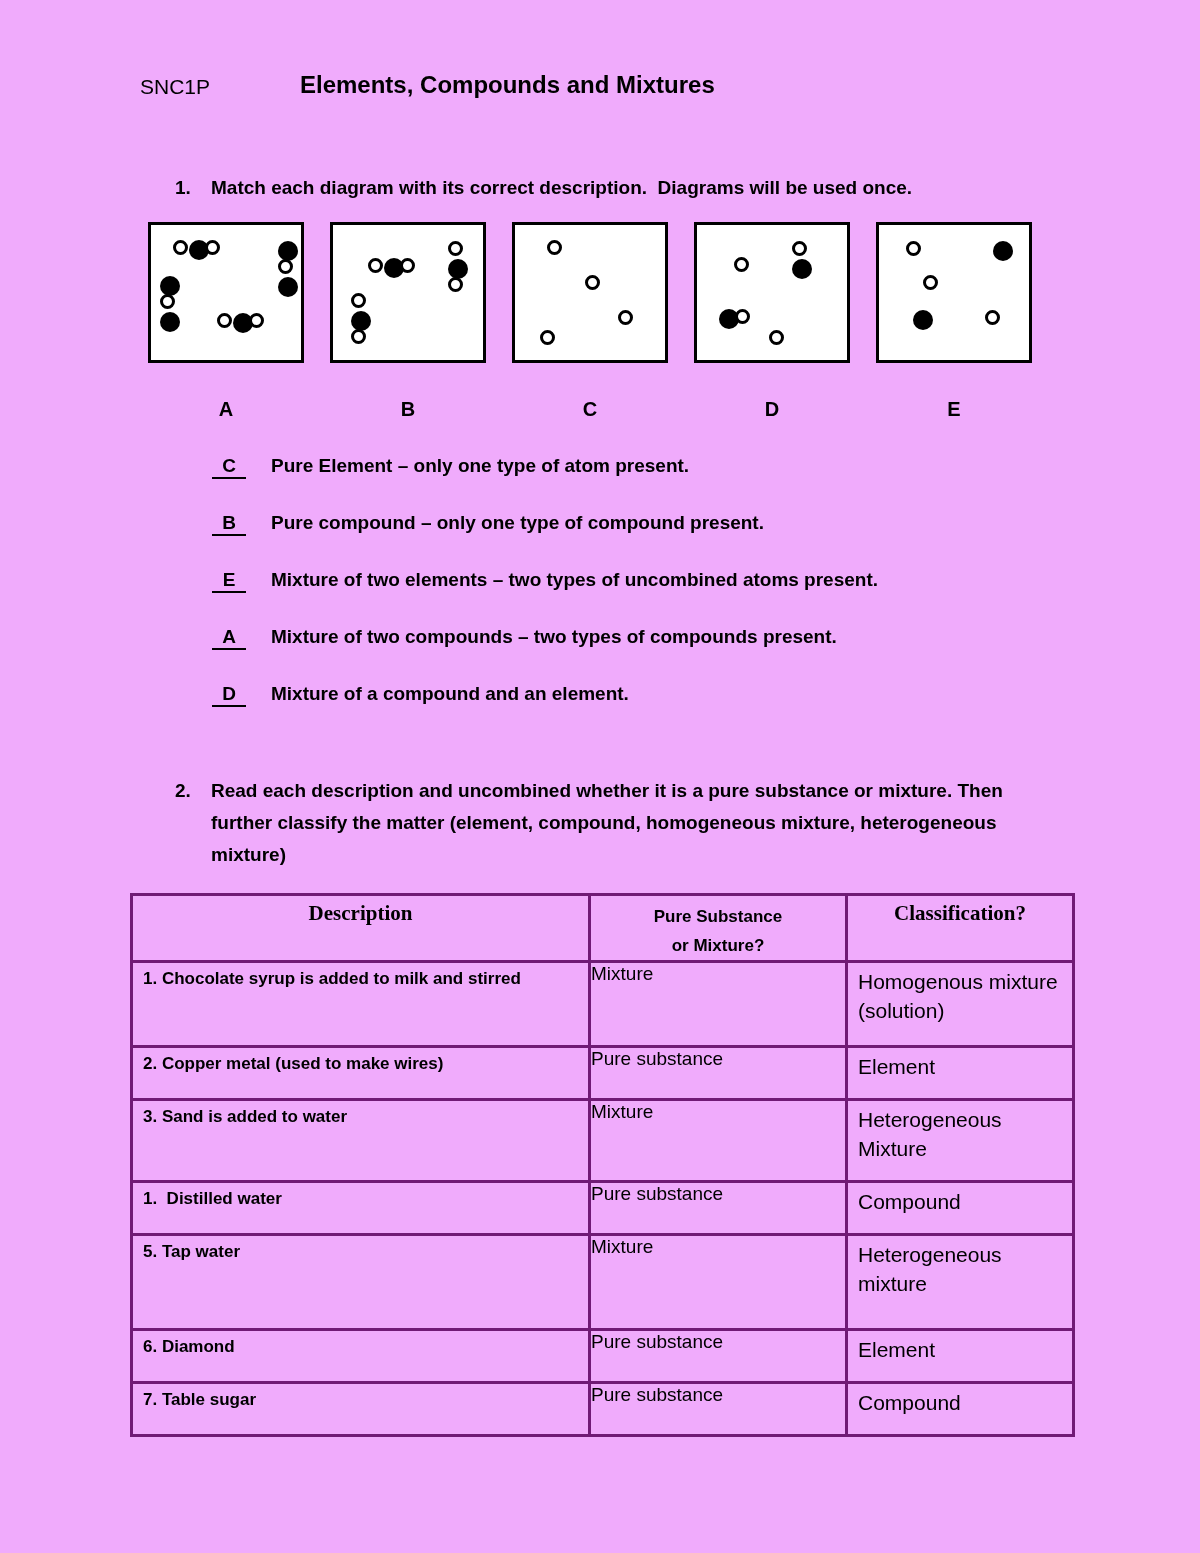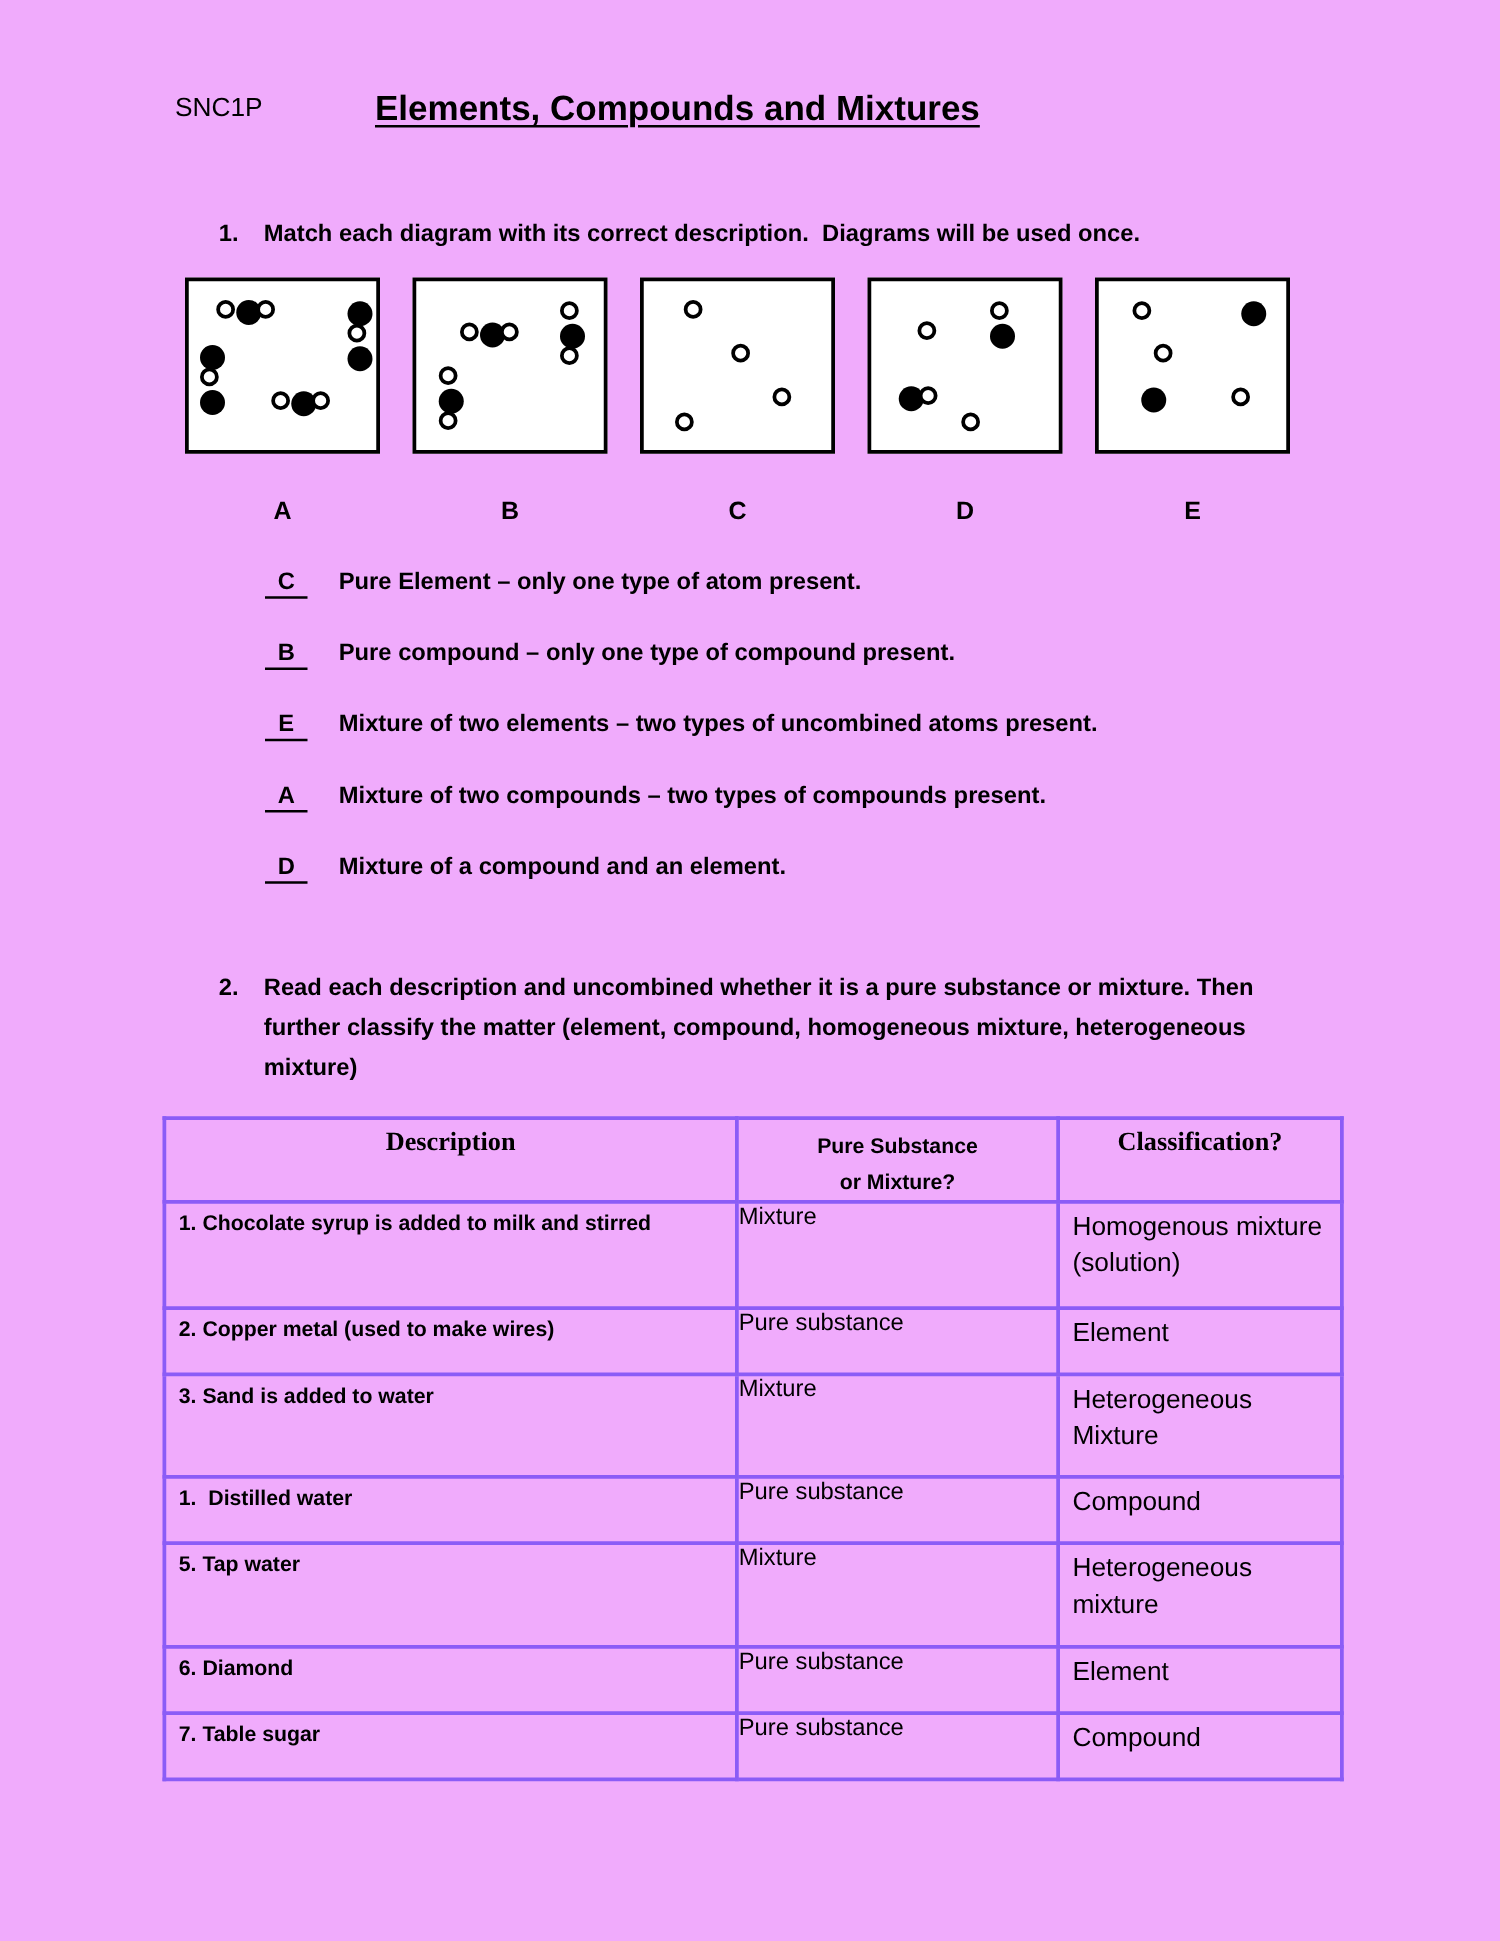--- a/index.html
+++ b/index.html
@@ -12,22 +12,21 @@
   }
   .page { position: absolute; inset: 0; background: #f0abfc; }
 
   
   .course-code {
     position: absolute; left: 140px; top: 75px;
     font-size: 21px; font-weight: 400;
   }
   .doc-title {
     position: absolute; left: 300px; top: 71px;
-    font-size: 28px; font-weight: 700;
-    text-decoration: underline;
+    font-size: 24px; font-weight: 700;
     text-decoration-thickness: 2px;
     text-underline-offset: 4px;
   }
 
   
   .question {
     position: absolute; left: 175px;
     display: flex; font-size: 19px; font-weight: 600;
     line-height: 32px;
   }
@@ -76,26 +75,26 @@
   .answer-text { margin-left: 25px; }
 
   
   table.cls {
     position: absolute; left: 130px; top: 893px;
     width: 942px; border-collapse: collapse; table-layout: fixed;
   }
   table.cls col.c1 { width: 458px; }
   table.cls col.c2 { width: 257px; }
   table.cls col.c3 { width: 227px; }
-  table.cls td, table.cls th { border: 3px solid #8b5cf6; vertical-align: top; }
+  table.cls td, table.cls th { border: 3px solid #701a75; vertical-align: top; }
   tr.h-row   { height: 57px; }
   tr.r-tall1 { height: 85px; }
   tr.r-short { height: 53px; }
   tr.r-tall2 { height: 82px; }
-  tr.r-tall3 { height: 83px; }
+  tr.r-tall3 { height: 95px; }
   th.hd-serif {
     font-family: "Liberation Serif", "DejaVu Serif", serif;
     font-size: 21px; font-weight: 700; text-align: center; padding-top: 5px;
   }
   th.hd-sans {
     font-size: 17px; font-weight: 700; text-align: center;
     padding-top: 6px; line-height: 29px;
   }
   td.desc {
     font-size: 17px; font-weight: 600;

